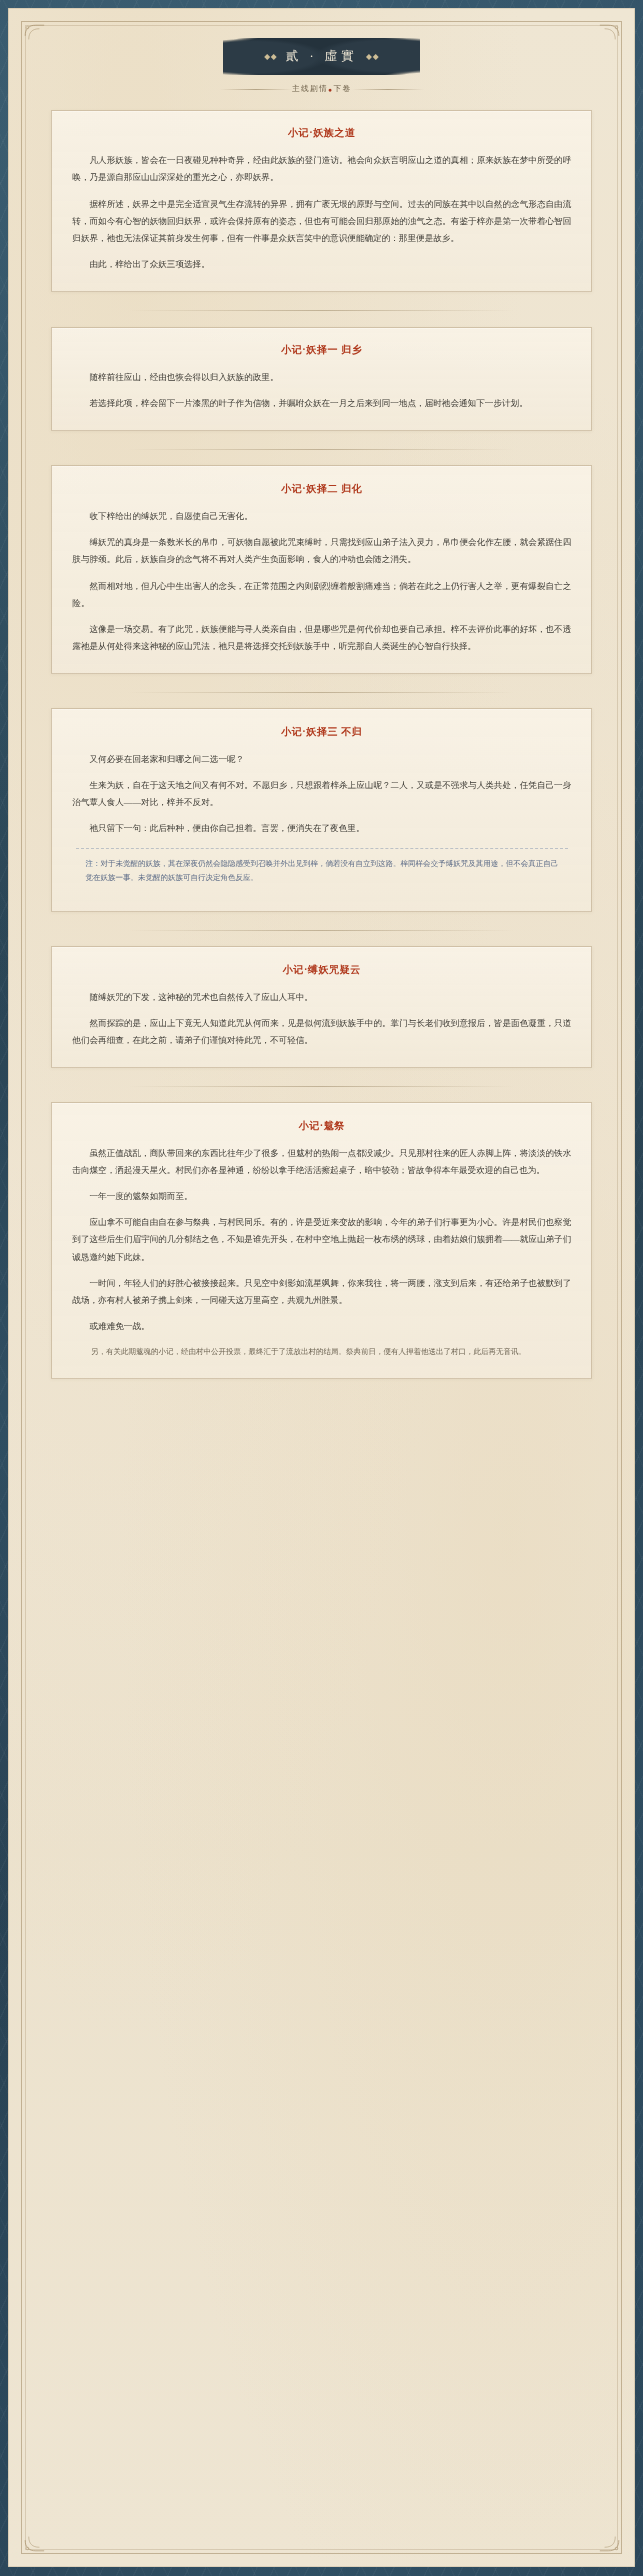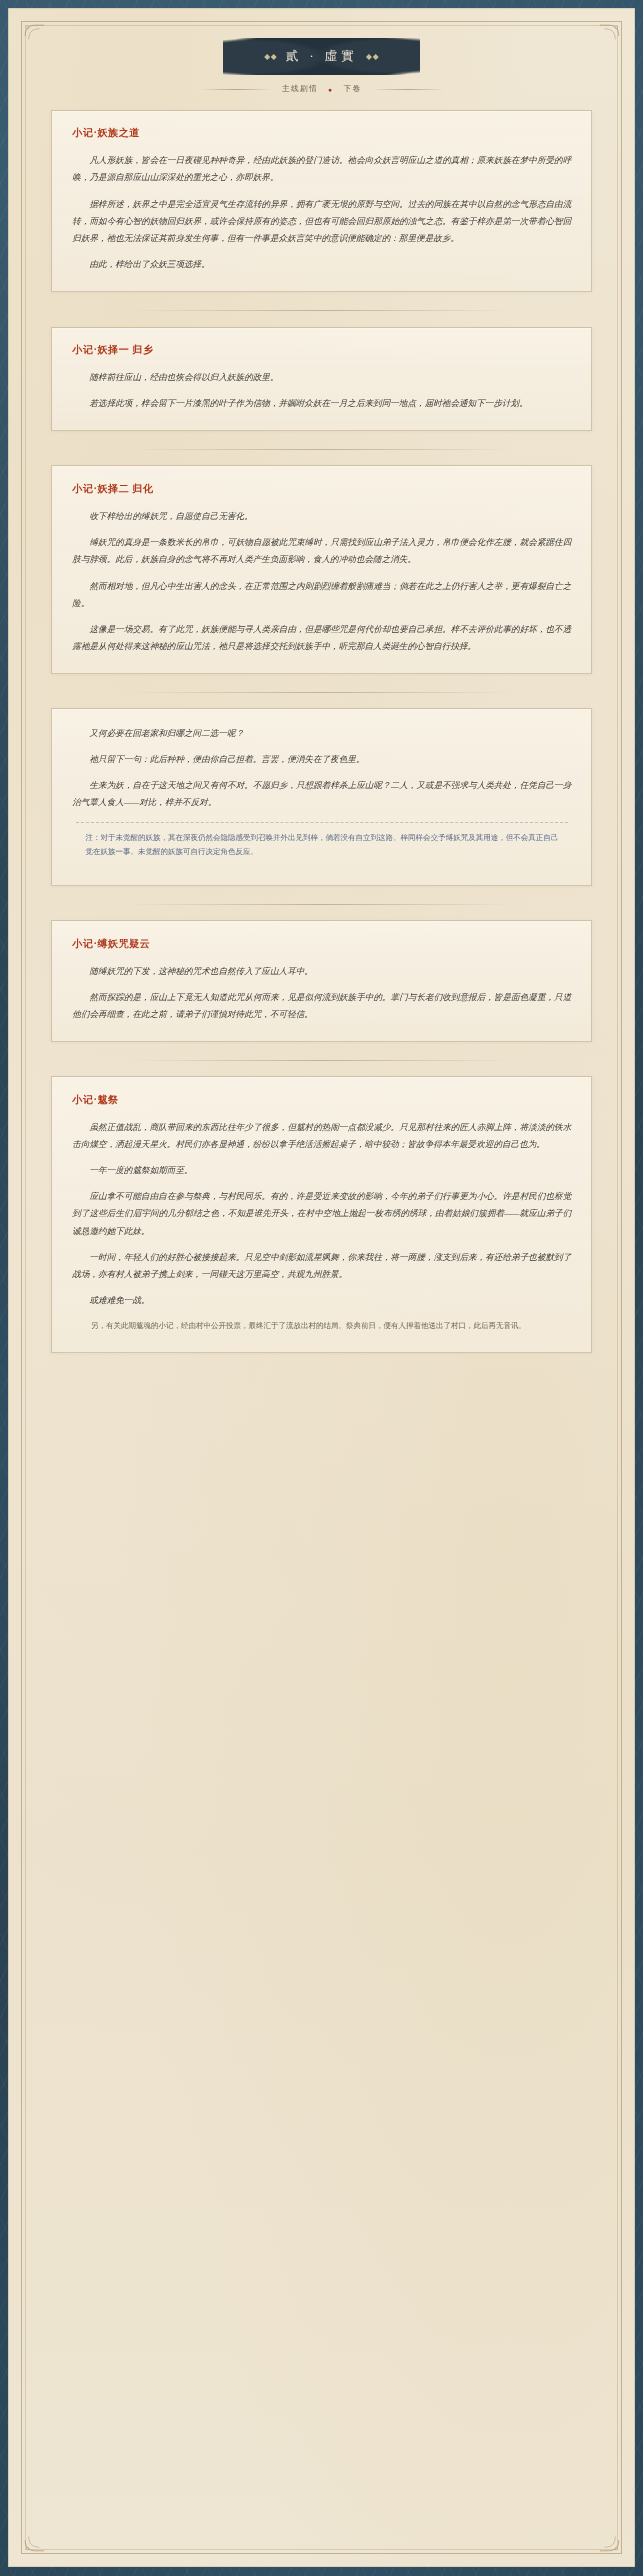--- a/index.html
+++ b/index.html
@@ -98,21 +98,21 @@
     filter:drop-shadow(0 0.6px 0.6px rgba(0,0,0,.25));
   }
   .blot-txt{display:flex;align-items:center;gap:8.3px;}
   .dots{color:#cdbd96;font-size:7.7px;letter-spacing:.1em;}
 
   .subhead{
     margin:2.4px 0 6px 0;
     display:flex;
     align-items:center;
     justify-content:center;
-    gap:10px;
+    gap:0;
     color:#6e6049;
     font-size:7.7px;
     letter-spacing:.18em;
     font-family:"Liberation Serif", serif;
   }
   .subhead .rule{
     height:0.6px;width:72px;
     background:linear-gradient(90deg, rgba(150,130,96,0), rgba(150,130,96,.65), rgba(150,130,96,0));
   }
   .sub-dot{color:#a8361f;font-size:6.6px;}
@@ -120,36 +120,36 @@
   
   .card{
     position:relative;
     margin:15.5px 6px 0 6px;
     padding:15.5px 20px 18px 20px;
     background:linear-gradient(180deg, rgba(249,243,231,.92), rgba(243,235,219,.88));
     border:0.6px solid rgba(166,143,104,.45);
     box-shadow:0 0.6px 0 rgba(255,255,255,.6) inset, 0 1.2px 3.6px rgba(120,100,70,.08);
   }
   .card-title{
+    text-align:center;
     color:#b03a1e;
     font-size:10px;
     font-weight:bold;
     letter-spacing:.06em;
     font-family:"Liberation Serif", serif;
     margin:0 0 12px 0;
   }
   p.para{
     margin:0 0 9px 0;
     text-indent:2em;
     font-size:8.6px;
     line-height:2.0;
     color:#3c3a34;
     font-family:"Liberation Serif", serif;
     text-align:justify;
-    font-style:italic;
   }
   p.para:last-child{margin-bottom:0;}
   .note{
     margin:10.7px 3.6px 0 3.6px;
     padding:7.2px 9.5px;
     font-size:7.5px;
     line-height:1.95;
     color:#5a6a86;
     font-family:Liberation Sans, sans-serif;
     text-align:justify;
@@ -250,23 +250,24 @@
         <div class="card-title">小记·妖择二 归化</div>
         <p class="para">收下梓给出的缚妖咒，自愿使自己无害化。</p>
         <p class="para">缚妖咒的真身是一条数米长的帛巾，可妖物自愿被此咒束缚时，只需找到应山弟子法入灵力，帛巾便会化作左腰，就会紧踞住四肢与脖颈。此后，妖族自身的念气将不再对人类产生负面影响，食人的冲动也会随之消失。</p>
         <p class="para">然而相对地，但凡心中生出害人的念头，在正常范围之内则剧烈缠着般割痛难当；倘若在此之上仍行害人之举，更有爆裂自亡之险。</p>
         <p class="para">这像是一场交易。有了此咒，妖族便能与寻人类亲自由，但是哪些咒是何代价却也要自己承担。梓不去评价此事的好坏，也不透露祂是从何处得来这神秘的应山咒法，祂只是将选择交托到妖族手中，听完那自人类诞生的心智自行抉择。</p>
       </div>
 
       <div class="divider"></div>
 
       <div class="card">
+        <div class="card-title">小记·妖择三 不归</div>
         <p class="para">又何必要在回老家和归哪之间二选一呢？</p>
+        <p class="para">生来为妖，自在于这天地之间又有何不对。不愿归乡，只想跟着梓杀上应山呢？二人，又或是不强求与人类共处，任凭自己一身治气蕈人食人——对比，梓并不反对。</p>
         <p class="para">祂只留下一句：此后种种，便由你自己担着。言罢，便消失在了夜色里。</p>
-        <p class="para">生来为妖，自在于这天地之间又有何不对。不愿归乡，只想跟着梓杀上应山呢？二人，又或是不强求与人类共处，任凭自己一身治气蕈人食人——对比，梓并不反对。</p>
         <div class="note">
           <span class="lead">注：</span><span>对于未觉醒的妖族，其在深夜仍然会隐隐感受到召唤并外出见到梓，倘若没有自立到这路。梓同样会交予缚妖咒及其用途，但不会真正自己觉在妖族一事。未觉醒的妖族可自行决定角色反应。</span>
         </div>
       </div>
 
       <div class="divider"></div>
 
       <div class="card">
         <div class="card-title">小记·缚妖咒疑云</div>
         <p class="para">随缚妖咒的下发，这神秘的咒术也自然传入了应山人耳中。</p>

